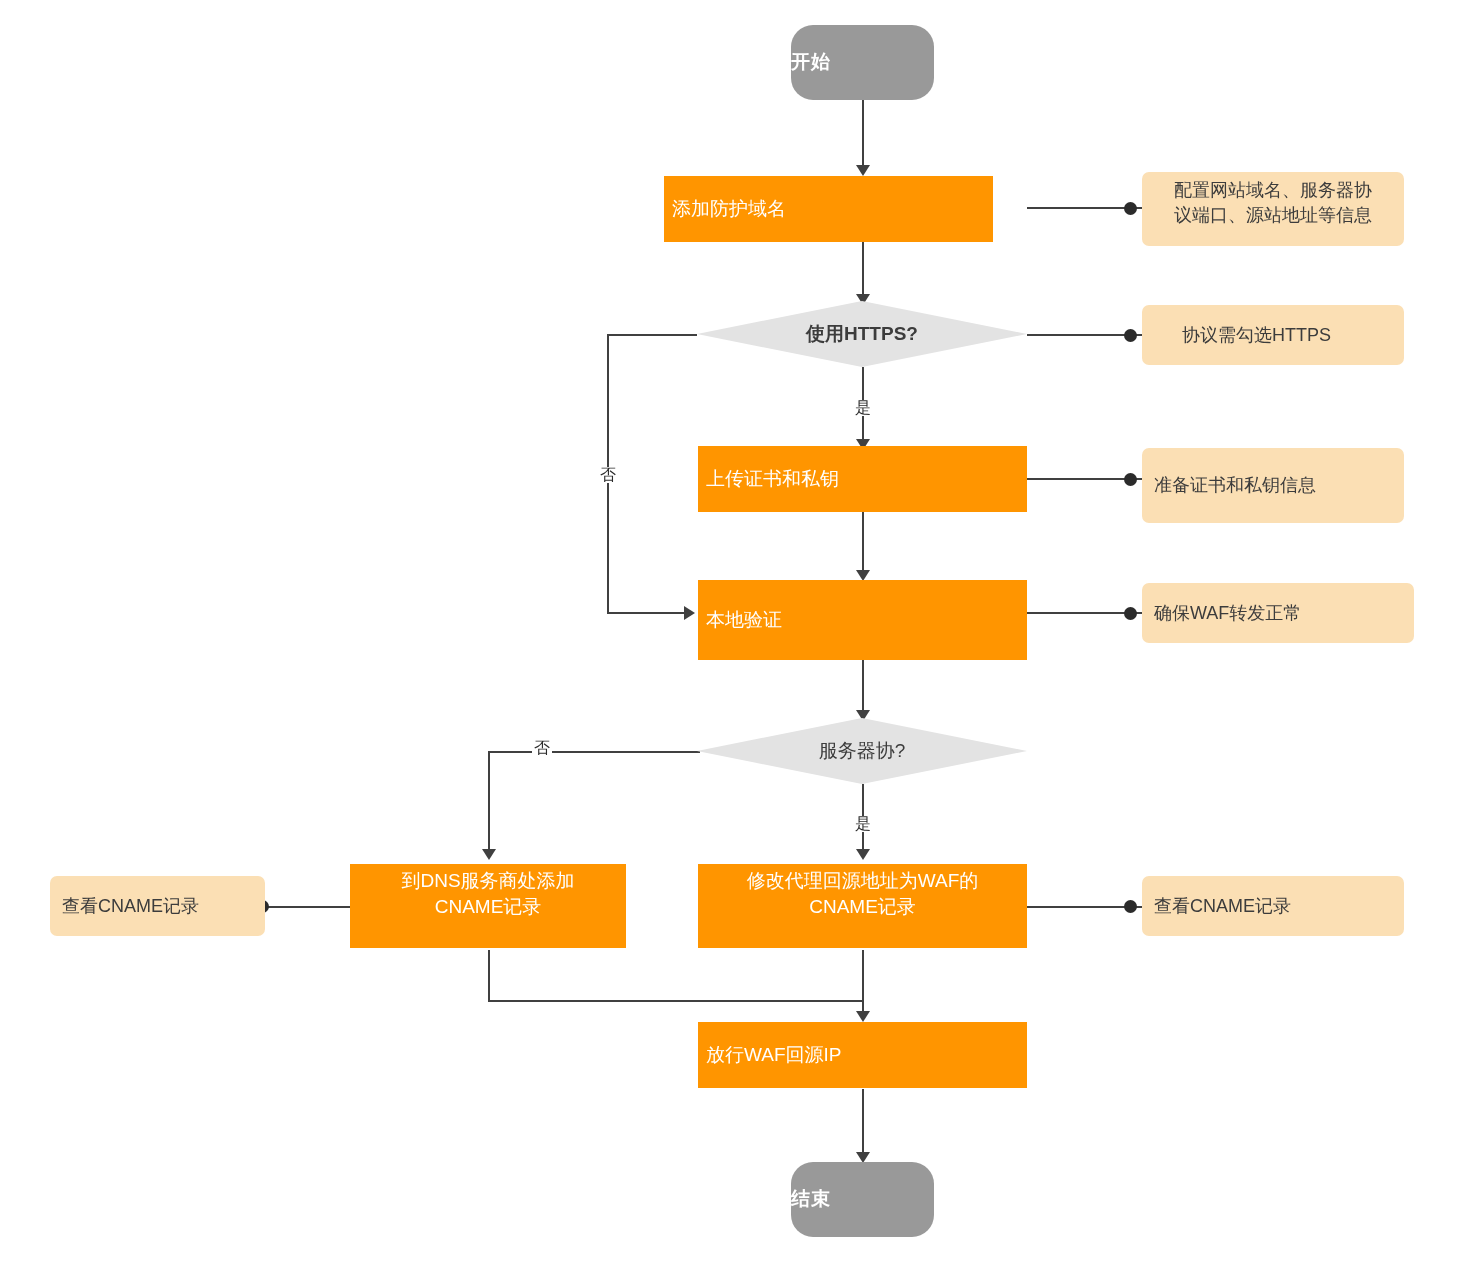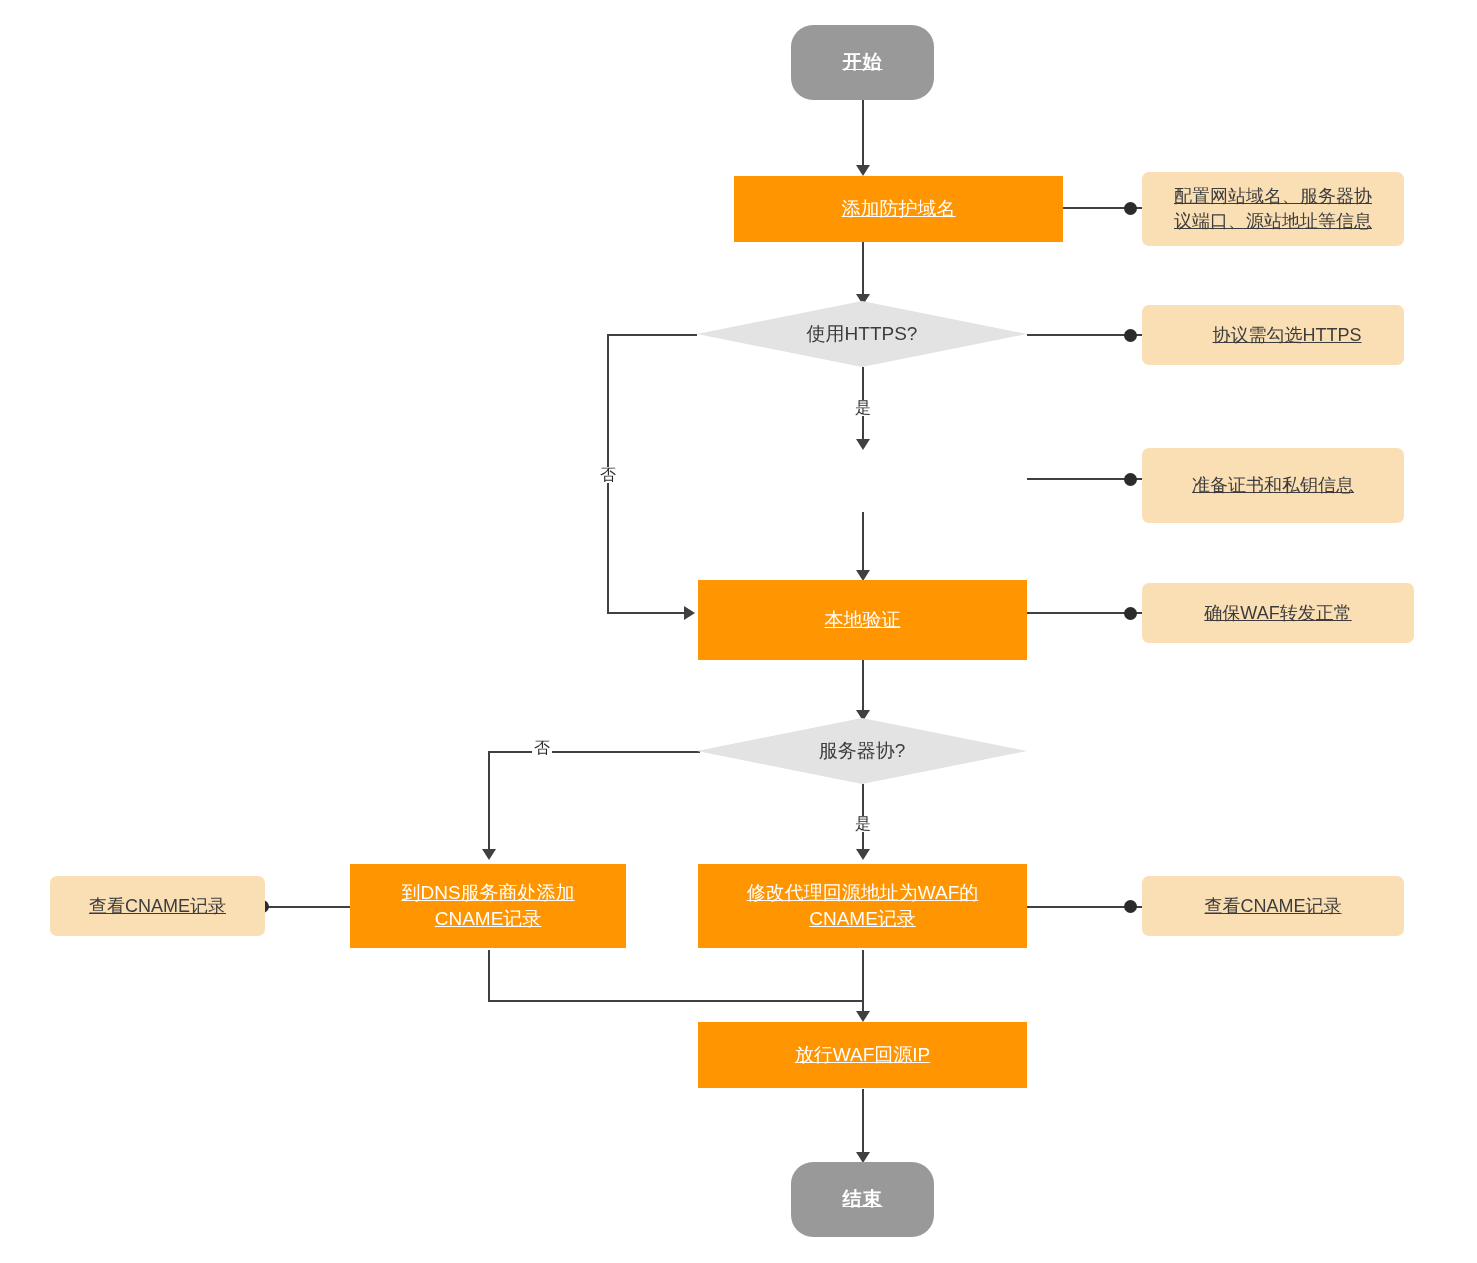--- a/index.html
+++ b/index.html
@@ -15,24 +15,22 @@
     width: 1477px;
     height: 1263px;
     background: #ffffff;
     overflow: hidden;
   }
   .node {
     position: absolute;
     box-sizing: border-box;
     display: flex;
     align-items: center;
-    justify-content: center;
     text-align: center;
     line-height: 1.38;
-    text-decoration: underline;
   }
   
   .terminator {
     background: #999999;
     border-radius: 22px;
     color: #ffffff;
     font-weight: bold;
     font-size: 19px;
     letter-spacing: 1px;
   }
@@ -167,38 +165,41 @@
   <div class="line-v" style="left:862px; top:950px; height:68px;"></div>
   <div class="arrow-down" style="left:856px; top:1011px;"></div>
 
   <div class="line-v" style="left:862px; top:1089px; height:68px;"></div>
   <div class="arrow-down" style="left:856px; top:1152px;"></div>
 
   <div class="node terminator" style="left:791px; top:25px; width:143px; height:75px;">
     <span>开始</span>
   </div>
 
-  <div class="node process" style="left:734px; top:176px; width:329px; height:66px;">
+  <div class="node process" style="left:664px; top:176px; width:329px; height:66px;">
     <span>添加防护域名</span>
   </div>
 
   <div class="node note" style="left:1142px; top:172px; width:262px; height:74px; flex-direction:column;">
     <span>配置网站域名、服务器协</span>
     <span>议端口、源站地址等信息</span>
   </div>
 
-  <div class="decision-wrap" style="left:697px; top:301px; width:330px; height:66px;">
+  <div class="decision-wrap" style="left:697px; top:301px; width:330px; height:66px;font-weight:bold;">
     <div class="decision-shape"></div>
     <div class="decision-label">使用HTTPS?</div>
   </div>
 
   <div class="node note" style="left:1142px; top:305px; width:262px; height:60px;padding-left:40px;">
     <span>协议需勾选HTTPS</span>
   </div>
 
+  <div class="node process" style="left:698px; top:446px; width:329px; height:66px;">
+    <span>上传证书和私钥</span>
+  </div>
 
   <div class="node note" style="left:1142px; top:448px; width:262px; height:75px;">
     <span>准备证书和私钥信息</span>
   </div>
 
   <div class="node process" style="left:698px; top:560px; width:329px; height:80px;margin-top:20px;">
     <span>本地验证</span>
   </div>
 
   <div class="node note" style="left:1142px; top:583px; width:272px; height:60px;">

